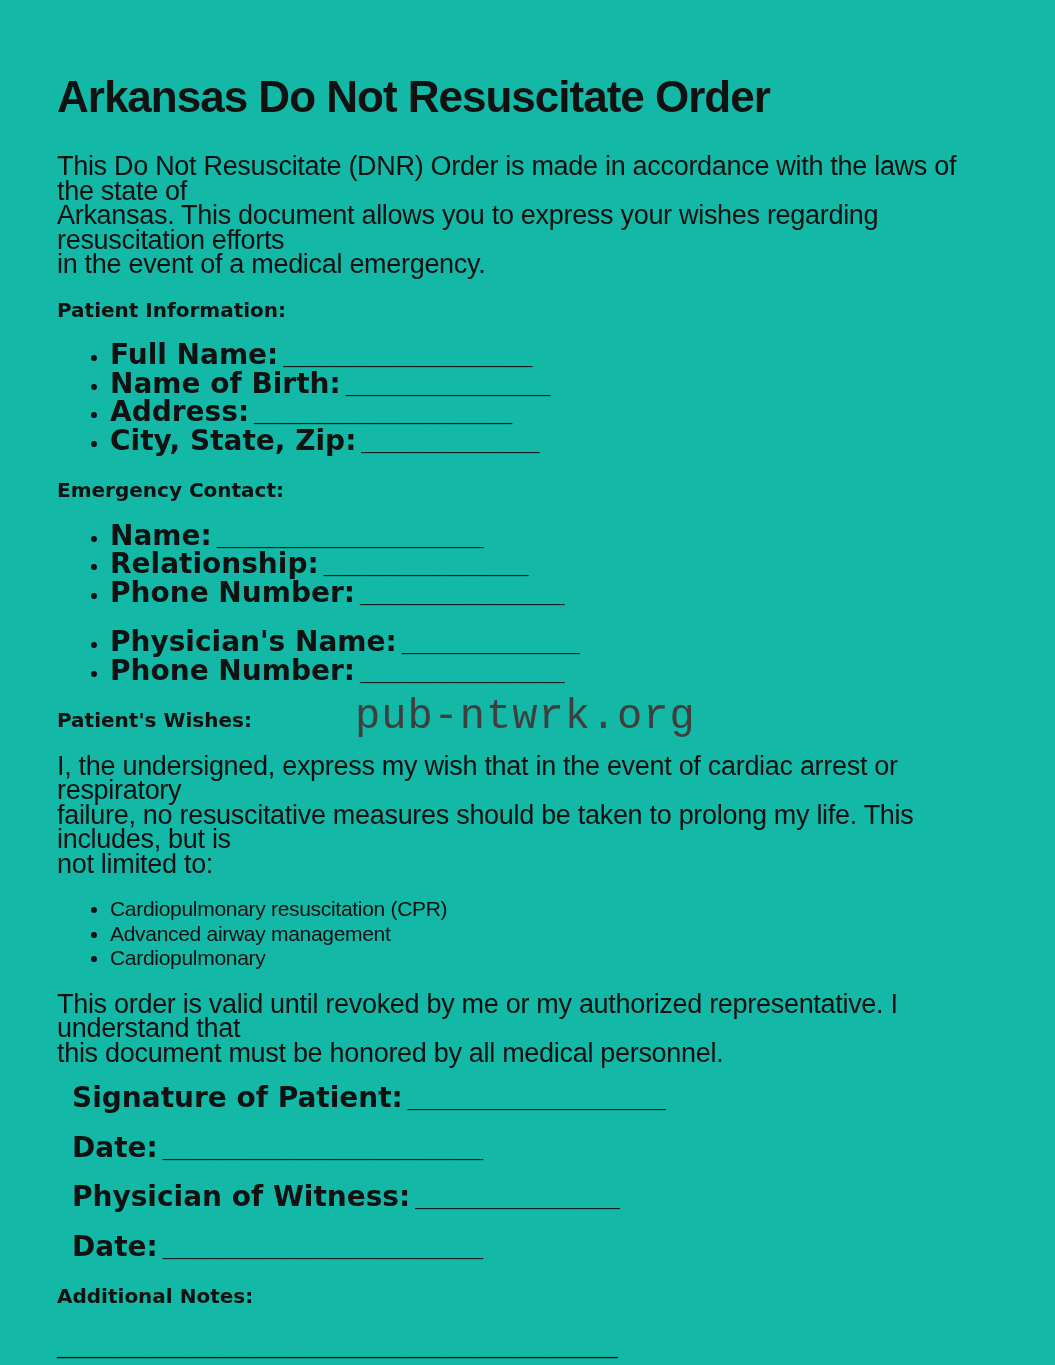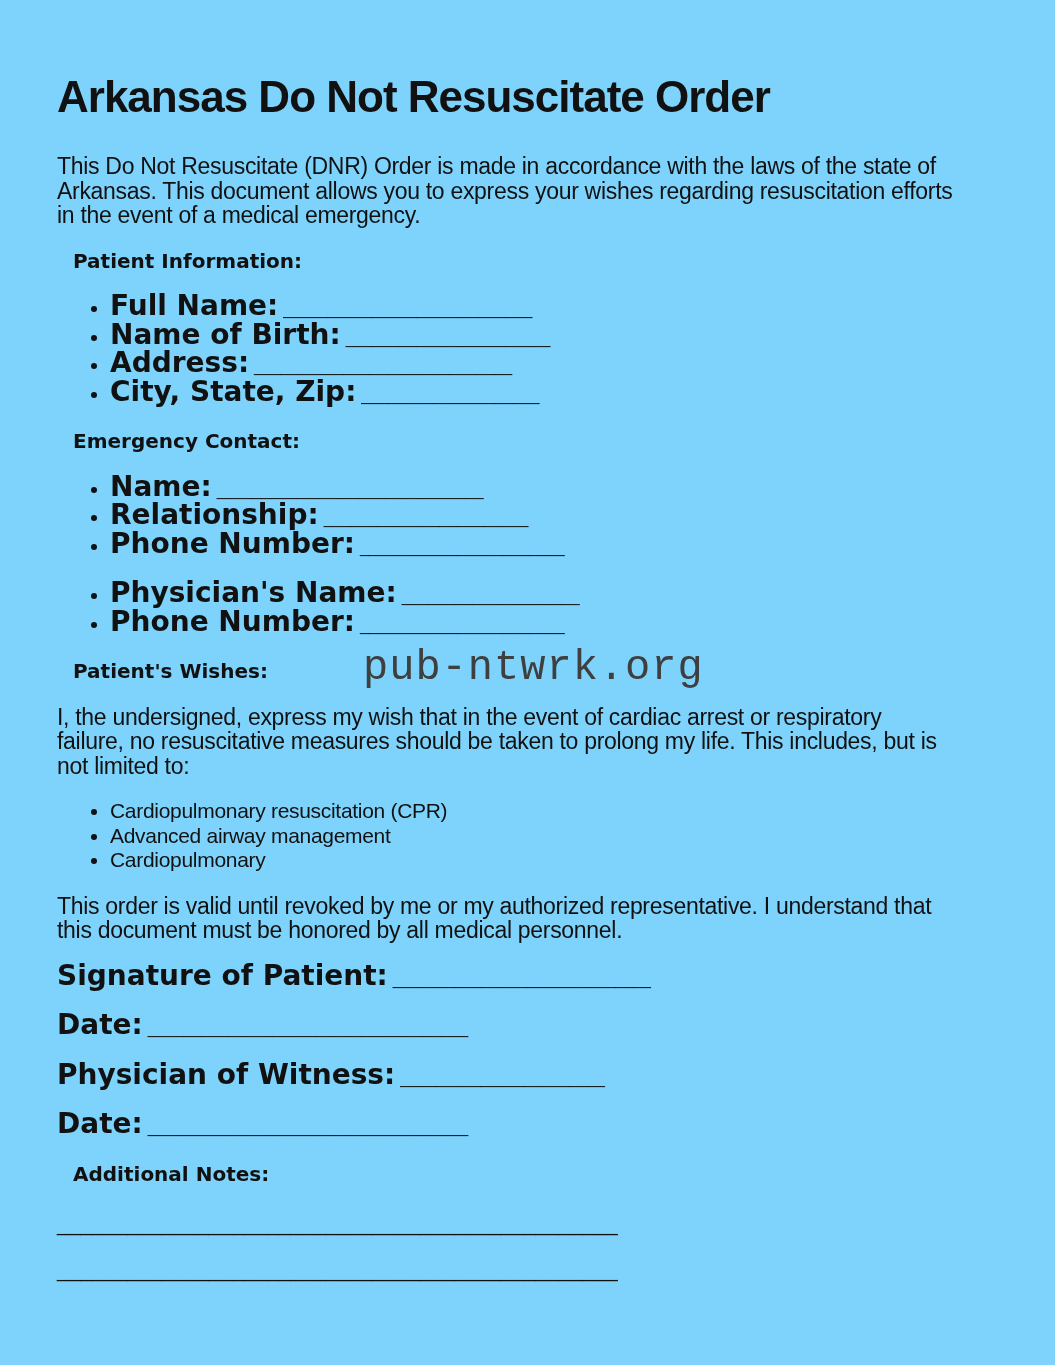--- a/index.html
+++ b/index.html
@@ -1,44 +1,44 @@
 <!DOCTYPE html>
 <html><head>
 <meta charset="utf-8">
 <style>
   html, body { margin: 0; padding: 0; background: #ffffff; }
   .page {
     position: relative;
     width: 1055px;
     height: 1365px;
     box-sizing: border-box;
-    background: #7dd3fc;
+    background: #14b8a6;
     color: #111111;
     padding: 72px 62px 0 57px;
     overflow: hidden;
     font-family: "Liberation Sans", sans-serif;
   }
   h1.doc-title {
     font-family: "Liberation Sans", sans-serif;
     font-weight: bold;
     font-size: 44px;
     line-height: 1.14;
     letter-spacing: -1px;
     margin: 0 0 32px 0;
   }
   h2.section-heading {
     font-family: "DejaVu Sans", sans-serif;
     font-weight: bold;
     font-size: 20px;
     line-height: 24.5px;
-    margin: 21px 16px;
+    margin: 21px 0;
   }
   p.body-par {
     font-family: "Liberation Sans", sans-serif;
-    font-size: 23px;
+    font-size: 27px;
     line-height: 24.5px;
     letter-spacing: -0.3px;
     white-space: pre-line;
     margin: 21px 0;
   }
   ul.field-list {
     margin: 21px 0;
     padding-left: 53px;
     list-style: disc;
   }
@@ -58,26 +58,26 @@
     font-family: "Liberation Sans", sans-serif;
     font-size: 16px;
     letter-spacing: 0;
     margin-left: 5px;
     white-space: nowrap;
   }
   p.sig-row {
     font-family: "Liberation Sans", sans-serif;
     font-size: 21px;
     line-height: 24.5px;
-    margin: 21px 0;
+    margin: 21px 15px;
   }
   .wishes-head { position: relative; }
   .watermark {
     position: absolute;
-    left: 290px;
+    left: 298px;
     top: -16px;
     font-family: "Liberation Mono", monospace;
     font-weight: normal;
     font-size: 42px;
     line-height: 50px;
     letter-spacing: 1px;
     color: #3f3f3f;
   }
   p.note-line {
     font-family: "Liberation Sans", sans-serif;

